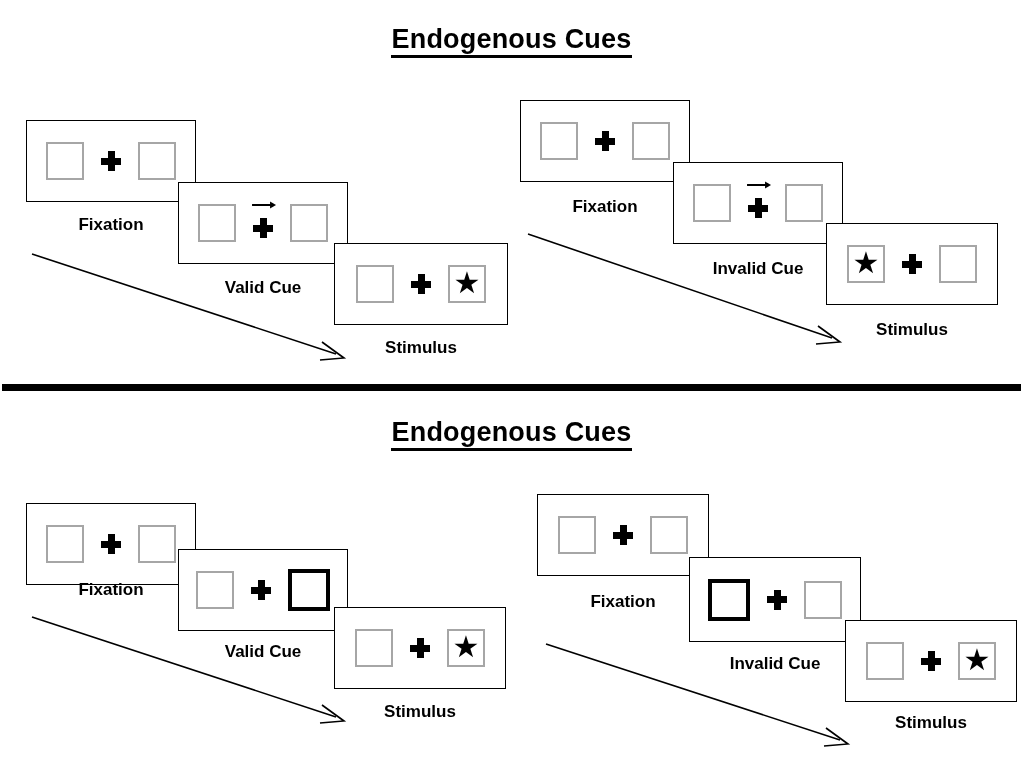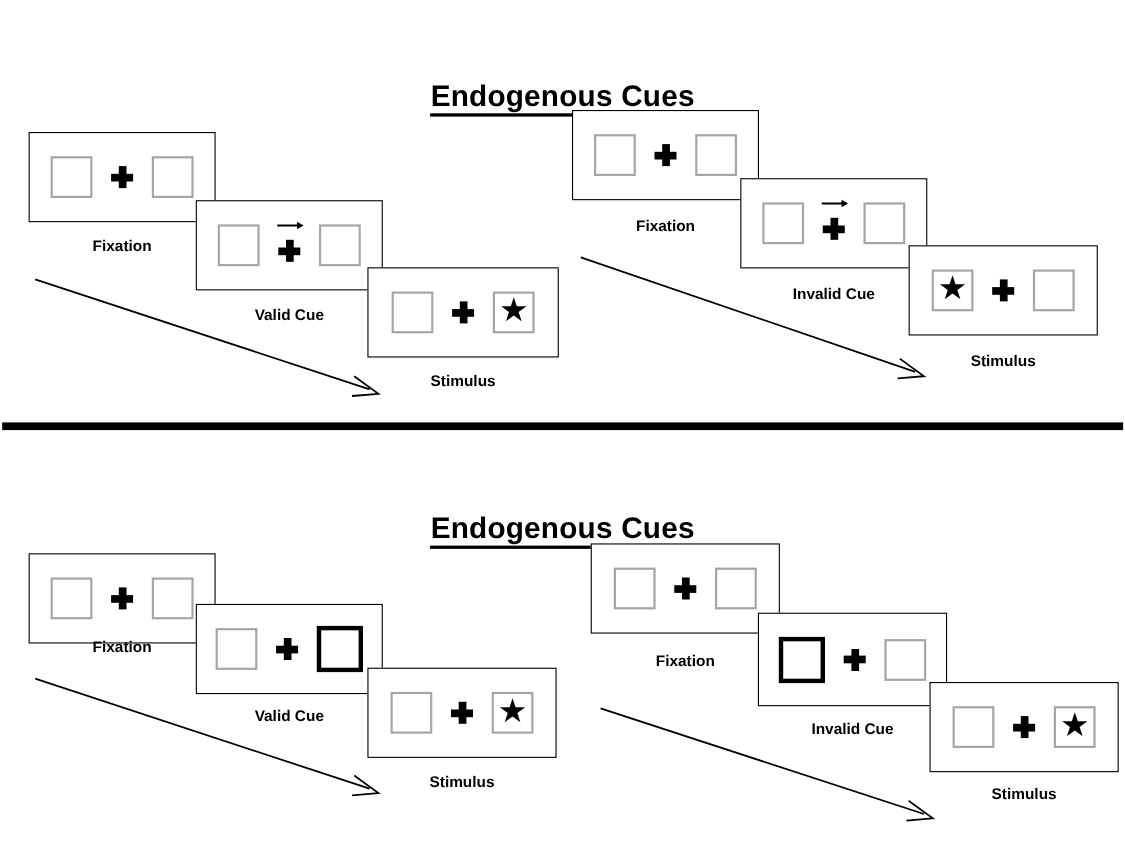--- a/index.html
+++ b/index.html
@@ -17,21 +17,20 @@
   }
 
   
   .section-title {
     position: absolute;
     width: 100%;
     text-align: center;
     font-size: 27px;
     font-weight: bold;
     letter-spacing: 0.2px;
-    margin-top: 48px;
   }
   .section-title span {
     border-bottom: 3px solid #000;
     padding-bottom: 1px;
   }
   #title-endogenous { top: 24px; }
   #title-exogenous  { top: 417px; }
 
   
   .divider {
@@ -119,21 +118,21 @@
     top: -1px;
     left: 50%;
     transform: translateX(-46%);
     width: 26px;
     height: 10px;
   }
 
   
   .stage-label {
     position: absolute;
-    font-size: 14px;
+    font-size: 17px;
     font-weight: bold;
     white-space: nowrap;
     text-align: center;
   }
 
   
   .flow-arrow {
     position: absolute;
     pointer-events: none;
   }

